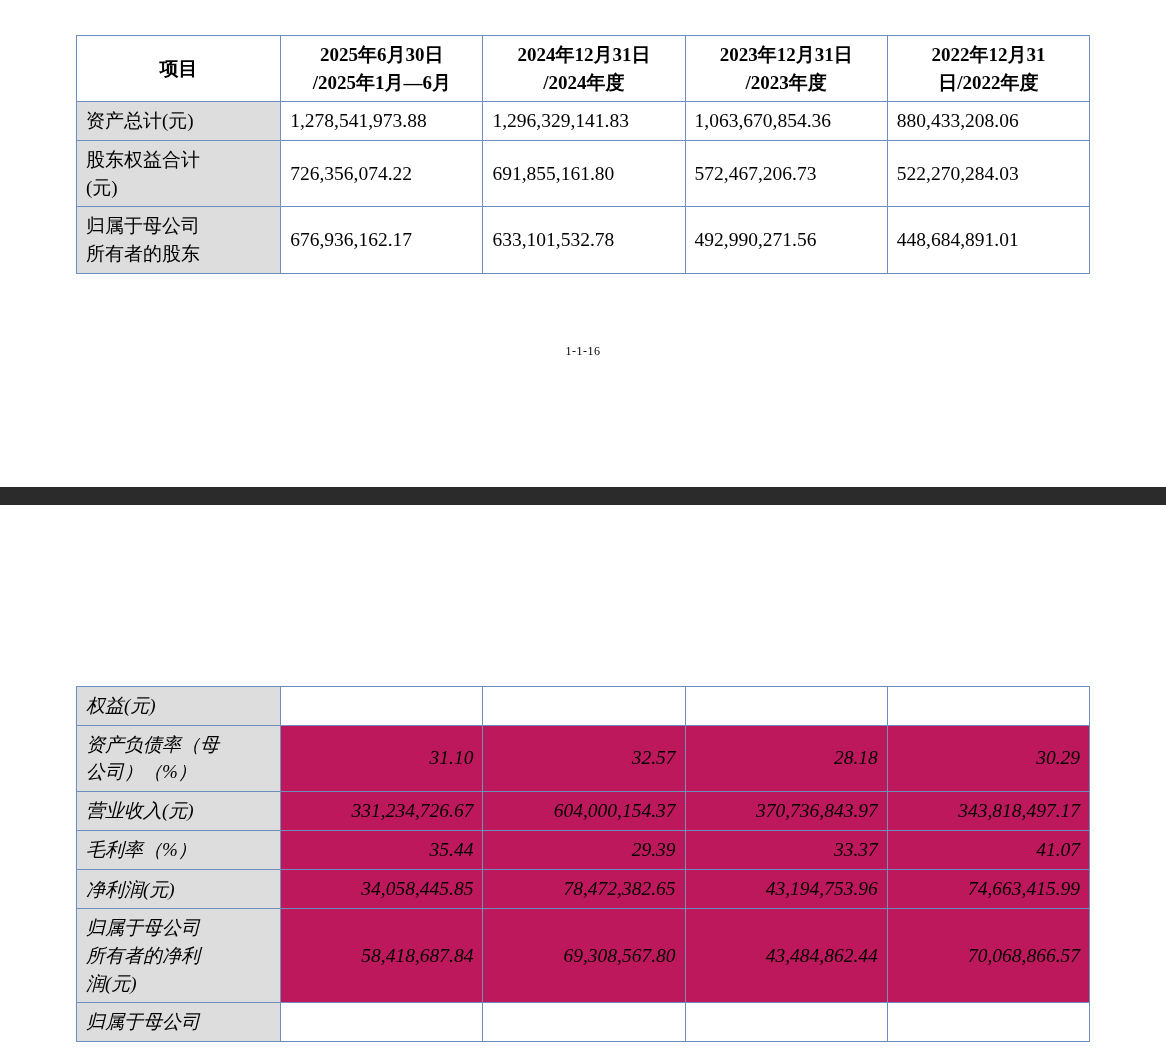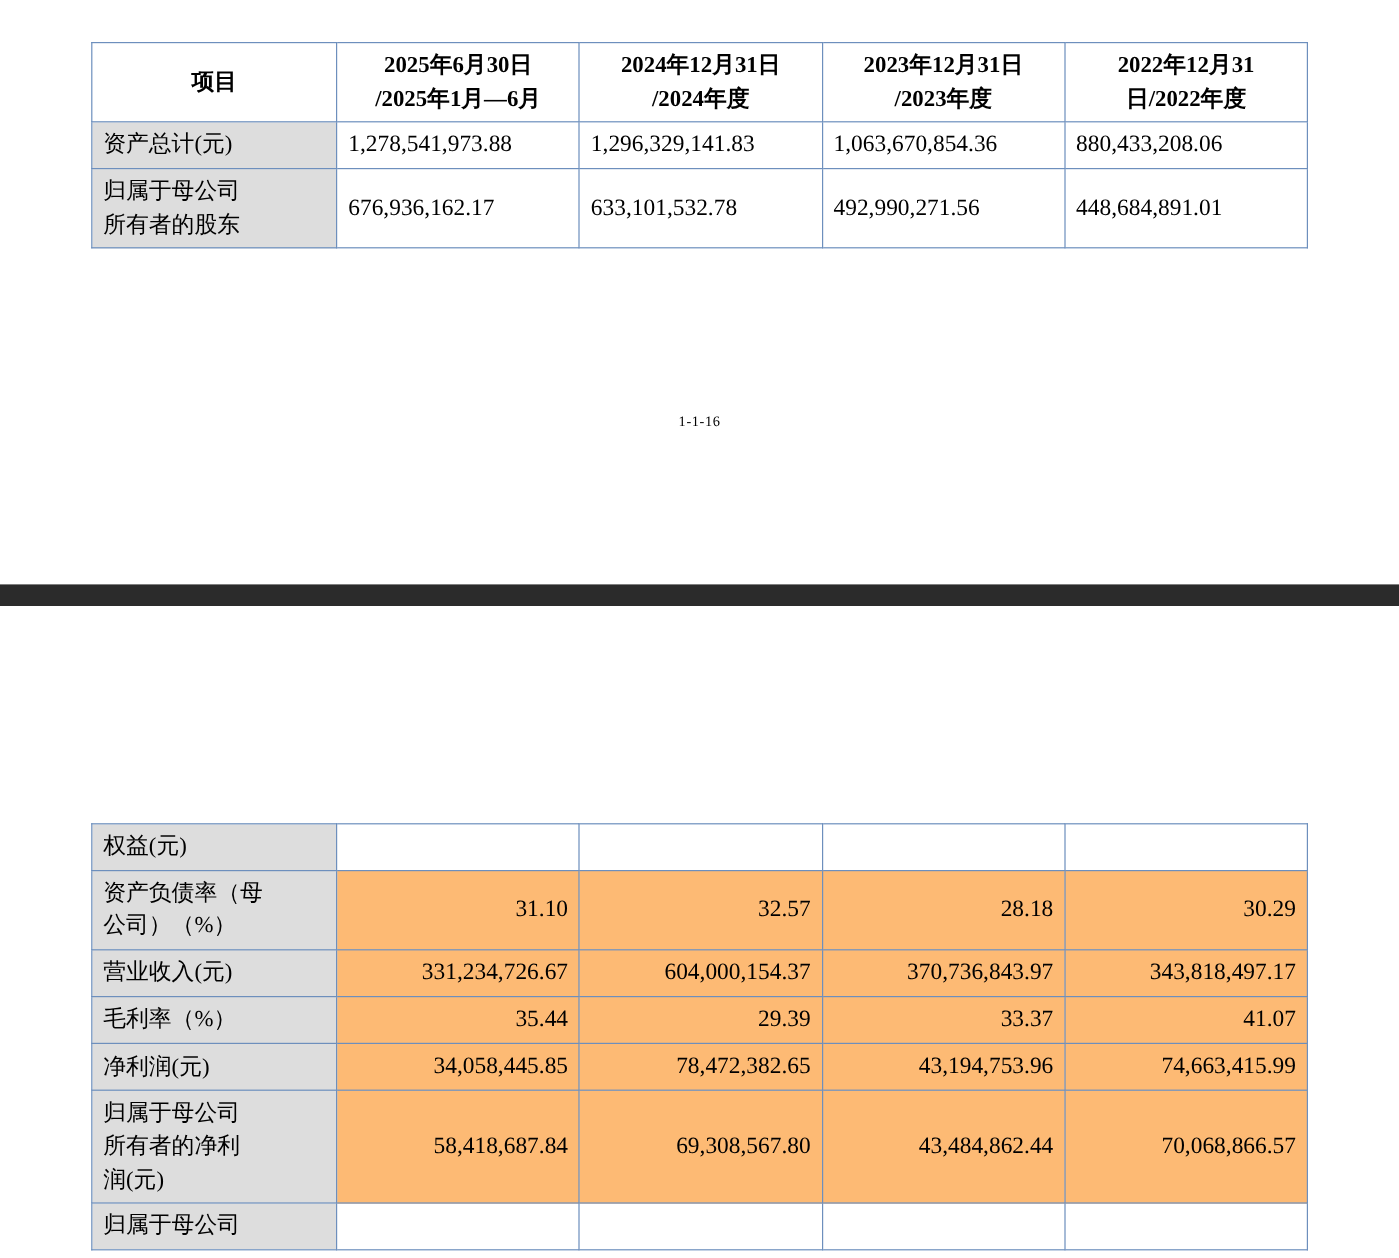--- a/index.html
+++ b/index.html
@@ -85,28 +85,29 @@
     height: 18px;
     background: #2b2b2b;
   }
 
   
   #table-bottom {
     position: absolute;
     left: 76px;
     top: 686px;
     width: 1014px;
+    font-style: italic;
   }
   #table-bottom td.label {
     background: #dddddd;
     text-align: left;
   }
   #table-bottom td.num {
     text-align: right;
-    background: #fdba74;
+    background: #be185d;
     font-size: 19.5px;
   }
   #table-bottom td.blank {
     background: #ffffff;
   }
   .clipped-row td {
     height: 14px;
     padding-top: 2px;
     padding-bottom: 0;
     overflow: hidden;
@@ -153,20 +154,30 @@
         <td class="label">
           <div>资产总计(元)</div>
         </td>
         <td class="num">1,278,541,973.88</td>
         <td class="num">1,296,329,141.83</td>
         <td class="num">1,063,670,854.36</td>
         <td class="num">880,433,208.06</td>
       </tr>
       <tr>
         <td class="label">
+          <div>股东权益合计</div>
+          <div>(元)</div>
+        </td>
+        <td class="num">726,356,074.22</td>
+        <td class="num">691,855,161.80</td>
+        <td class="num">572,467,206.73</td>
+        <td class="num">522,270,284.03</td>
+      </tr>
+      <tr>
+        <td class="label">
           <div>归属于母公司</div>
           <div>所有者的股东</div>
         </td>
         <td class="num">676,936,162.17</td>
         <td class="num">633,101,532.78</td>
         <td class="num">492,990,271.56</td>
         <td class="num">448,684,891.01</td>
       </tr>
     </tbody>
   </table>

